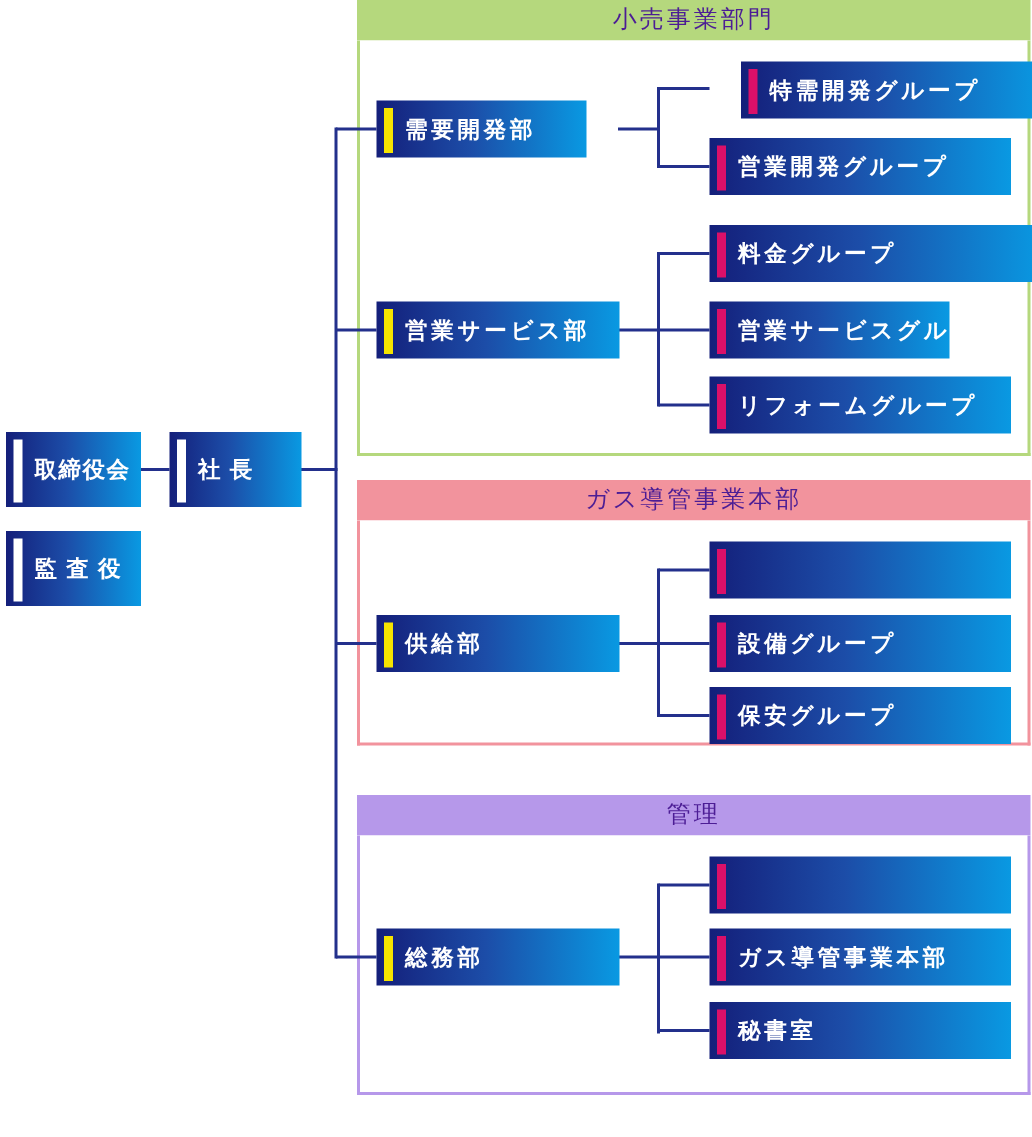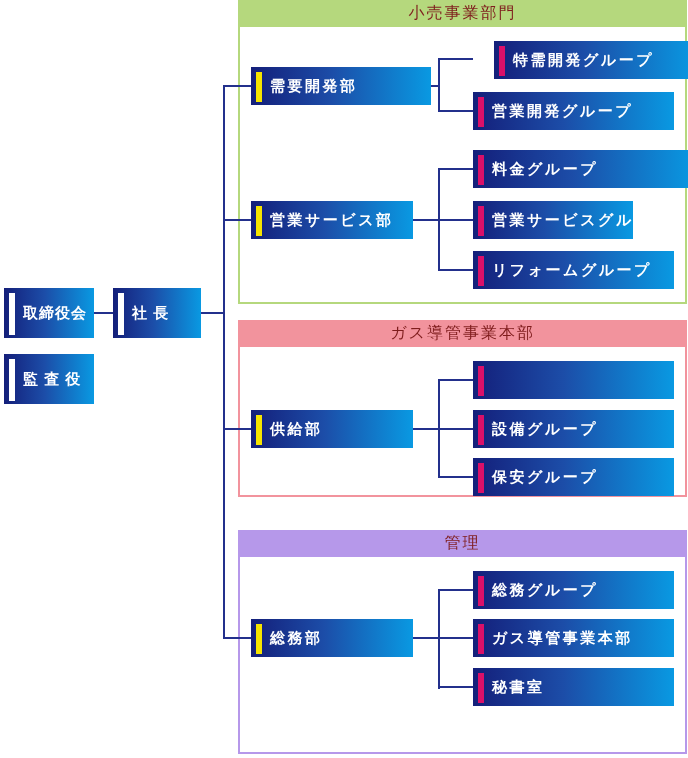--- a/index.html
+++ b/index.html
@@ -5,21 +5,21 @@
   html,body { margin:0; padding:0; background:#ffffff; }
   .stage {
     position:relative; width:688px; height:758px; background:#ffffff;
     font-family:"Liberation Sans", sans-serif; overflow:hidden;
   }
   
   .section { position:absolute; width:449px; display:flex; flex-direction:column; box-sizing:border-box; }
   .section-header {
     height:27px; flex:0 0 27px; background:var(--c);
     display:flex; align-items:center; justify-content:center;
-    color:#7f1d1d; font-size:16px; letter-spacing:2px; white-space:nowrap;
+    color:#4c1d95; font-size:16px; letter-spacing:2px; white-space:nowrap;
   }
   .section-body { flex:1 1 auto; border:2px solid var(--c); border-top:none; background:#ffffff; }
   
   .node {
     position:absolute; box-sizing:border-box;
     background:linear-gradient(90deg, #141f7a 0%, #1c4da8 45%, #0999e2 100%);
     display:flex; align-items:center;
   }
   .bar { position:absolute; left:5px; top:5px; bottom:3px; width:6px; }
   .bar.white   { background:#ffffff; }
@@ -41,21 +41,21 @@
   <div class="section" style="left:238px; top:0; height:304px; --c:#b5d87d">
     <div class="section-header">小売事業部門</div>
     <div class="section-body"></div>
   </div>
 
   <div class="section" style="left:238px; top:320px; height:177px; --c:#f2939d">
     <div class="section-header">ガス導管事業本部</div>
     <div class="section-body"></div>
   </div>
 
-  <div class="section" style="left:238px; top:530px; height:224px; --c:#b698ea">
+  <div class="section" style="left:238px; top:530px; height:200px; --c:#b698ea">
     <div class="section-header">管理</div>
     <div class="section-body"></div>
   </div>
 
   <div class="line" style="left:93px;  top:312px; width:20px;  height:2px"></div>
   <div class="line" style="left:200px; top:312px; width:25px;  height:2px"></div>
 
   <div class="line" style="left:223px; top:85px;  width:2px;   height:554px"></div>
 
   <div class="line" style="left:224px; top:85px;  width:27px; height:2px"></div>
@@ -89,21 +89,21 @@
   </div>
   <div class="node exec" style="left:113px; top:288px; width:88px; height:50px">
     <span class="bar white"></span>
     <span class="label">社 長</span>
   </div>
   <div class="node exec" style="left:4px; top:354px; width:90px; height:50px">
     <span class="bar white"></span>
     <span class="label">監 査 役</span>
   </div>
 
-  <div class="node" style="left:251px; top:67px; width:180px; height:38px">
+  <div class="node" style="left:251px; top:67px; width:140px; height:38px">
     <span class="bar yellow"></span>
     <span class="label">需要開発部</span>
   </div>
   <div class="node" style="left:251px; top:201px; width:162px; height:38px">
     <span class="bar yellow"></span>
     <span class="label">営業サービス部</span>
   </div>
   <div class="node" style="left:251px; top:410px; width:162px; height:38px">
     <span class="bar yellow"></span>
     <span class="label">供給部</span>
@@ -141,21 +141,20 @@
     <span class="bar magenta"></span>
     <span class="label">保安グループ</span>
   </div>
   <div class="node" style="left:473px; top:410px; width:201px; height:38px">
     <span class="bar magenta"></span>
     <span class="label">設備グループ</span>
   </div>
 
   <div class="node" style="left:473px; top:571px; width:201px; height:38px">
     <span class="bar magenta"></span>
-    <span class="label">総務グループ</span>
   </div>
   <div class="node" style="left:473px; top:619px; width:201px; height:38px">
     <span class="bar magenta"></span>
     <span class="label">ガス導管事業本部</span>
   </div>
   <div class="node" style="left:473px; top:668px; width:201px; height:38px">
     <span class="bar magenta"></span>
     <span class="label">秘書室</span>
   </div>
 

